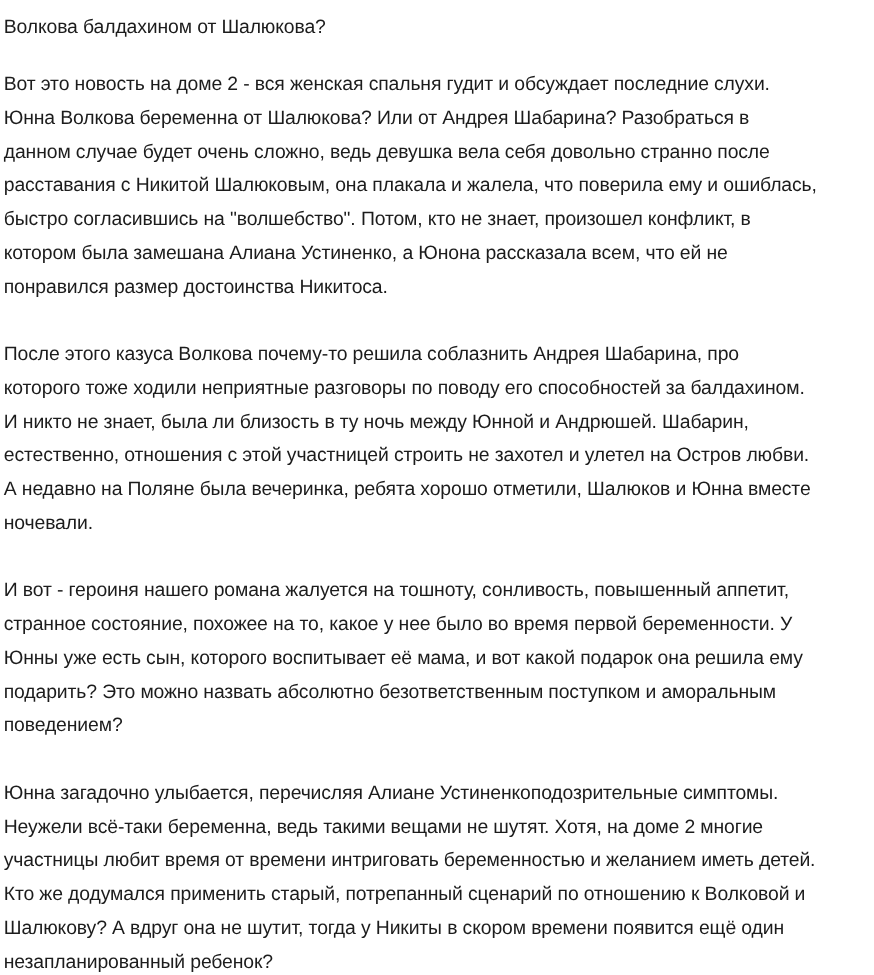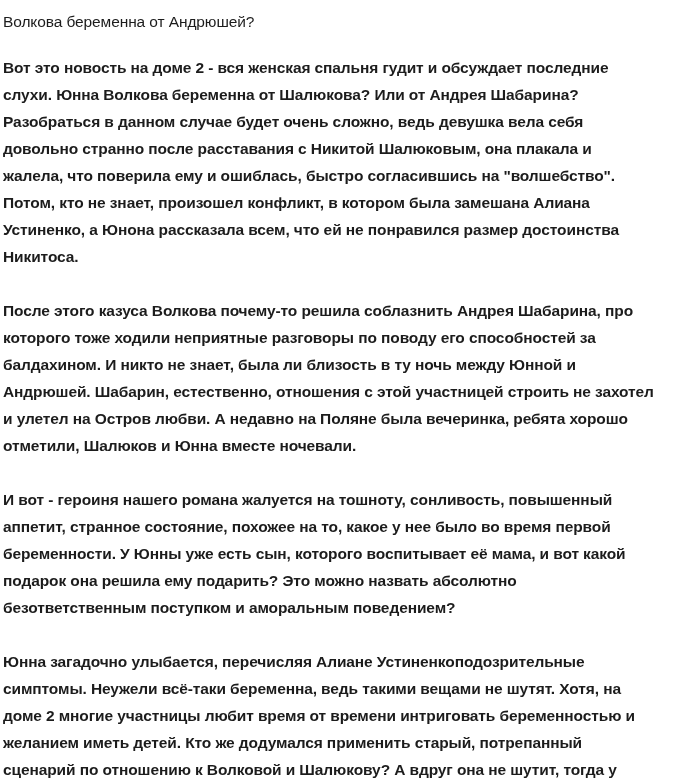--- a/index.html
+++ b/index.html
@@ -29,38 +29,38 @@
     font-weight: 400;
     color: #1c1c1c;
     margin: 0 0 19px 0;
     letter-spacing: -0.1px;
     white-space: nowrap;
   }
 
   .article-body p {
     font-size: 15.5px;
     line-height: 27px;
-    font-weight: 700;
+    font-weight: 400;
     color: #1c1c1c;
     margin: 0 0 27px 0;
     text-align: left;
     letter-spacing: -0.1px;
     word-spacing: 0px;
   }
 
   .article-body p:last-child {
     margin-bottom: 0;
   }
 </style>
 </head>
 <body style="background: rgb(255, 255, 255); color: rgb(28, 28, 28);">
 
 <div class="article">
 
-  <h1 class="article-title">Волкова беременна от Андрюшей?</h1>
+  <h1 class="article-title">Волкова балдахином от Шалюкова?</h1>
 
   <div class="article-body">
 
     <p>Вот это новость на доме 2 - вся женская спальня гудит и обсуждает последние слухи. Юнна Волкова беременна от Шалюкова? Или от Андрея Шабарина? Разобраться в данном случае будет очень сложно, ведь девушка вела себя довольно странно после расставания с Никитой Шалюковым, она плакала и жалела, что поверила ему и ошиблась, быстро согласившись на "волшебство". Потом, кто не знает, произошел конфликт, в котором была замешана Алиана Устиненко, а Юнона рассказала всем, что ей не понравился размер достоинства Никитоса.</p>
 
     <p>После этого казуса Волкова почему-то решила соблазнить Андрея Шабарина, про которого тоже ходили неприятные разговоры по поводу его способностей за балдахином. И никто не знает, была ли близость в ту ночь между Юнной и Андрюшей. Шабарин, естественно, отношения с этой участницей строить не захотел и улетел на Остров любви. А недавно на Поляне была вечеринка, ребята хорошо отметили, Шалюков и Юнна вместе ночевали.</p>
 
     <p>И вот - героиня нашего романа жалуется на тошноту, сонливость, повышенный аппетит, странное состояние, похожее на то, какое у нее было во время первой беременности. У Юнны уже есть сын, которого воспитывает её мама, и вот какой подарок она решила ему подарить? Это можно назвать абсолютно безответственным поступком и аморальным поведением?</p>
 
     <p>Юнна загадочно улыбается, перечисляя Алиане Устиненкоподозрительные симптомы. Неужели всё-таки беременна, ведь такими вещами не шутят. Хотя, на доме 2 многие участницы любит время от времени интриговать беременностью и желанием иметь детей. Кто же додумался применить старый, потрепанный сценарий по отношению к Волковой и Шалюкову? А вдруг она не шутит, тогда у Никиты в скором времени появится ещё один незапланированный ребенок?</p>

